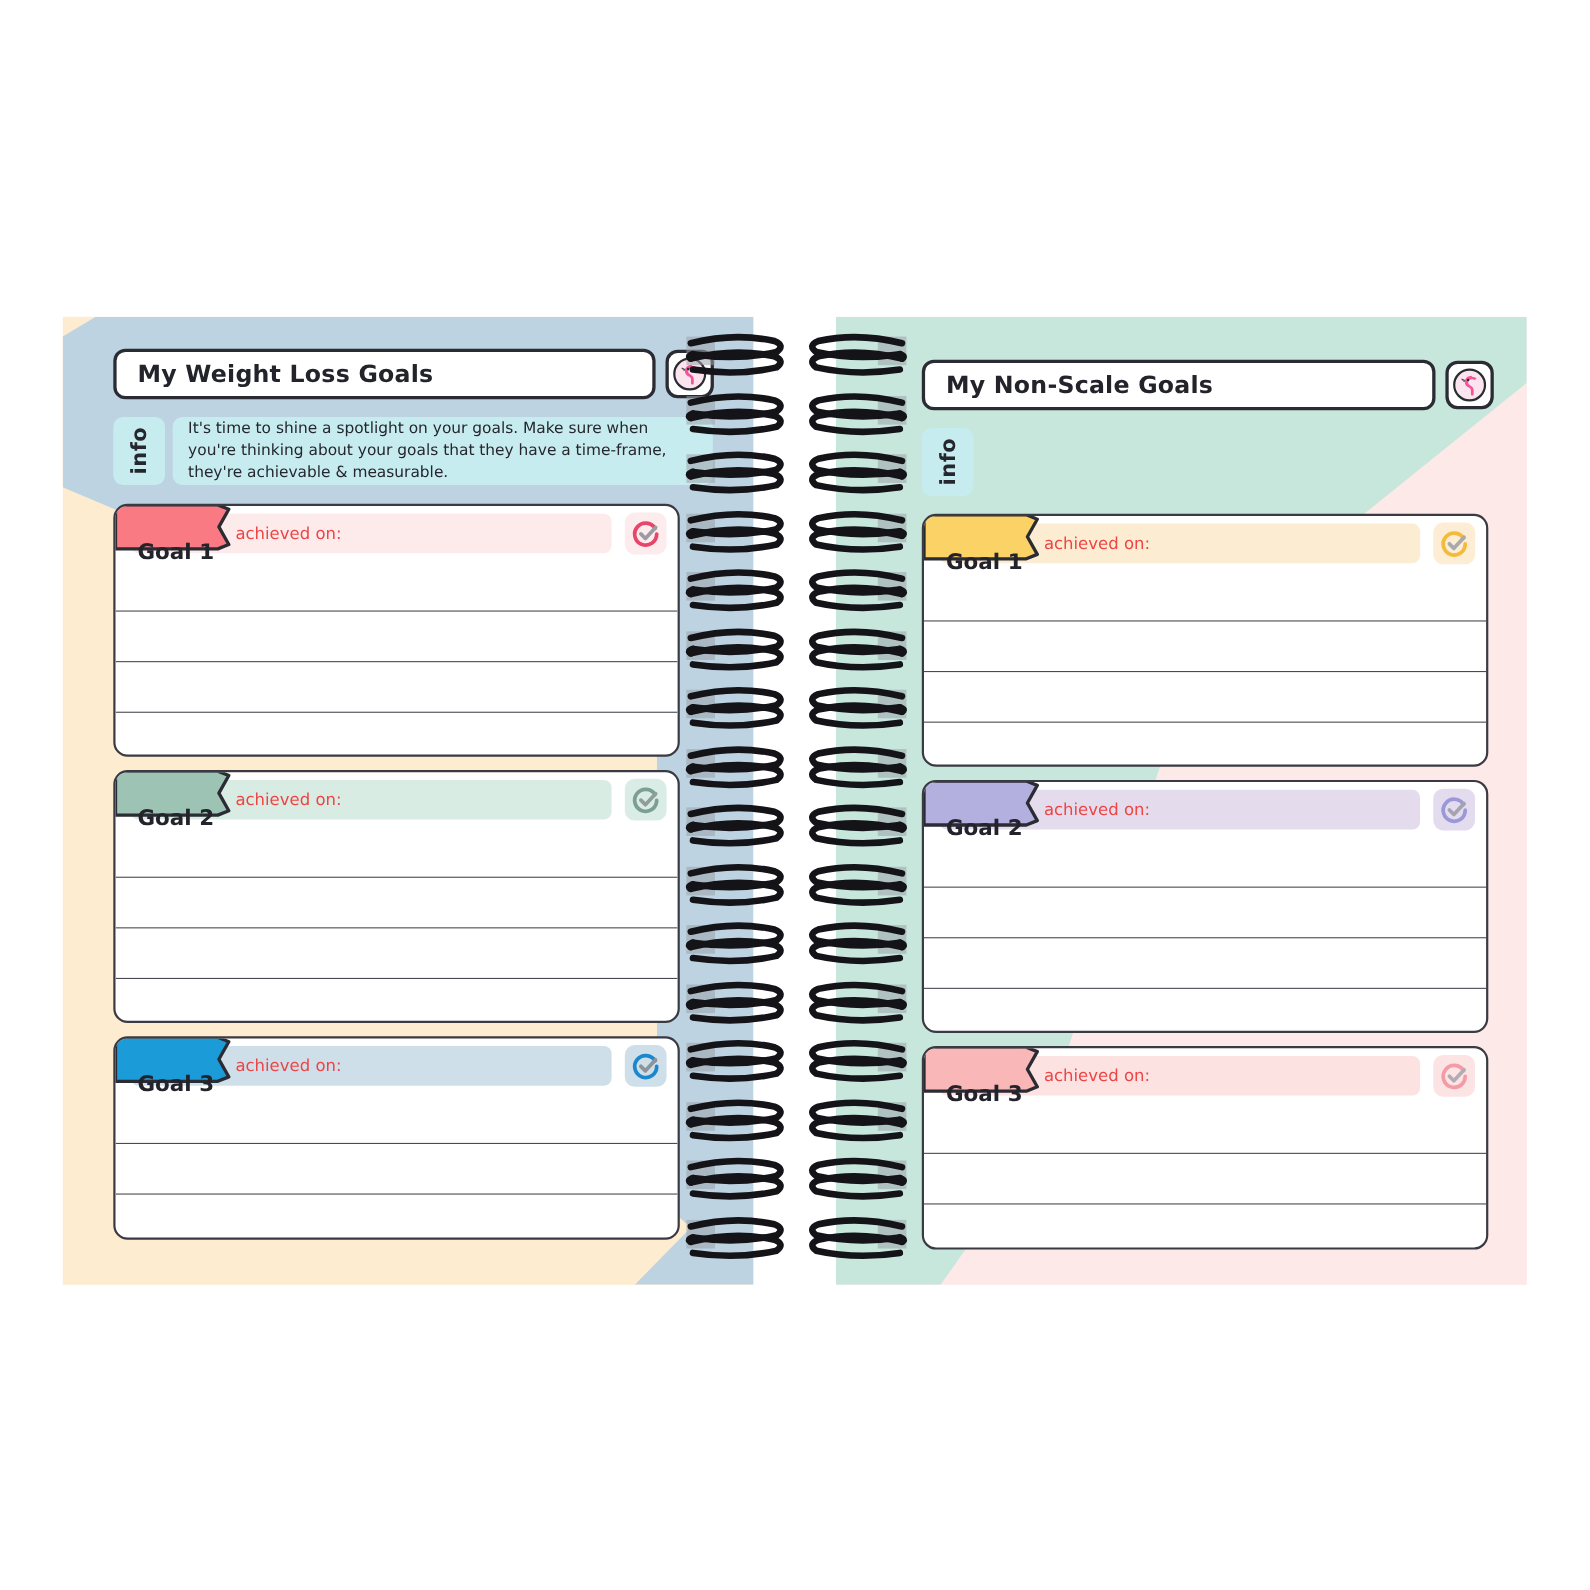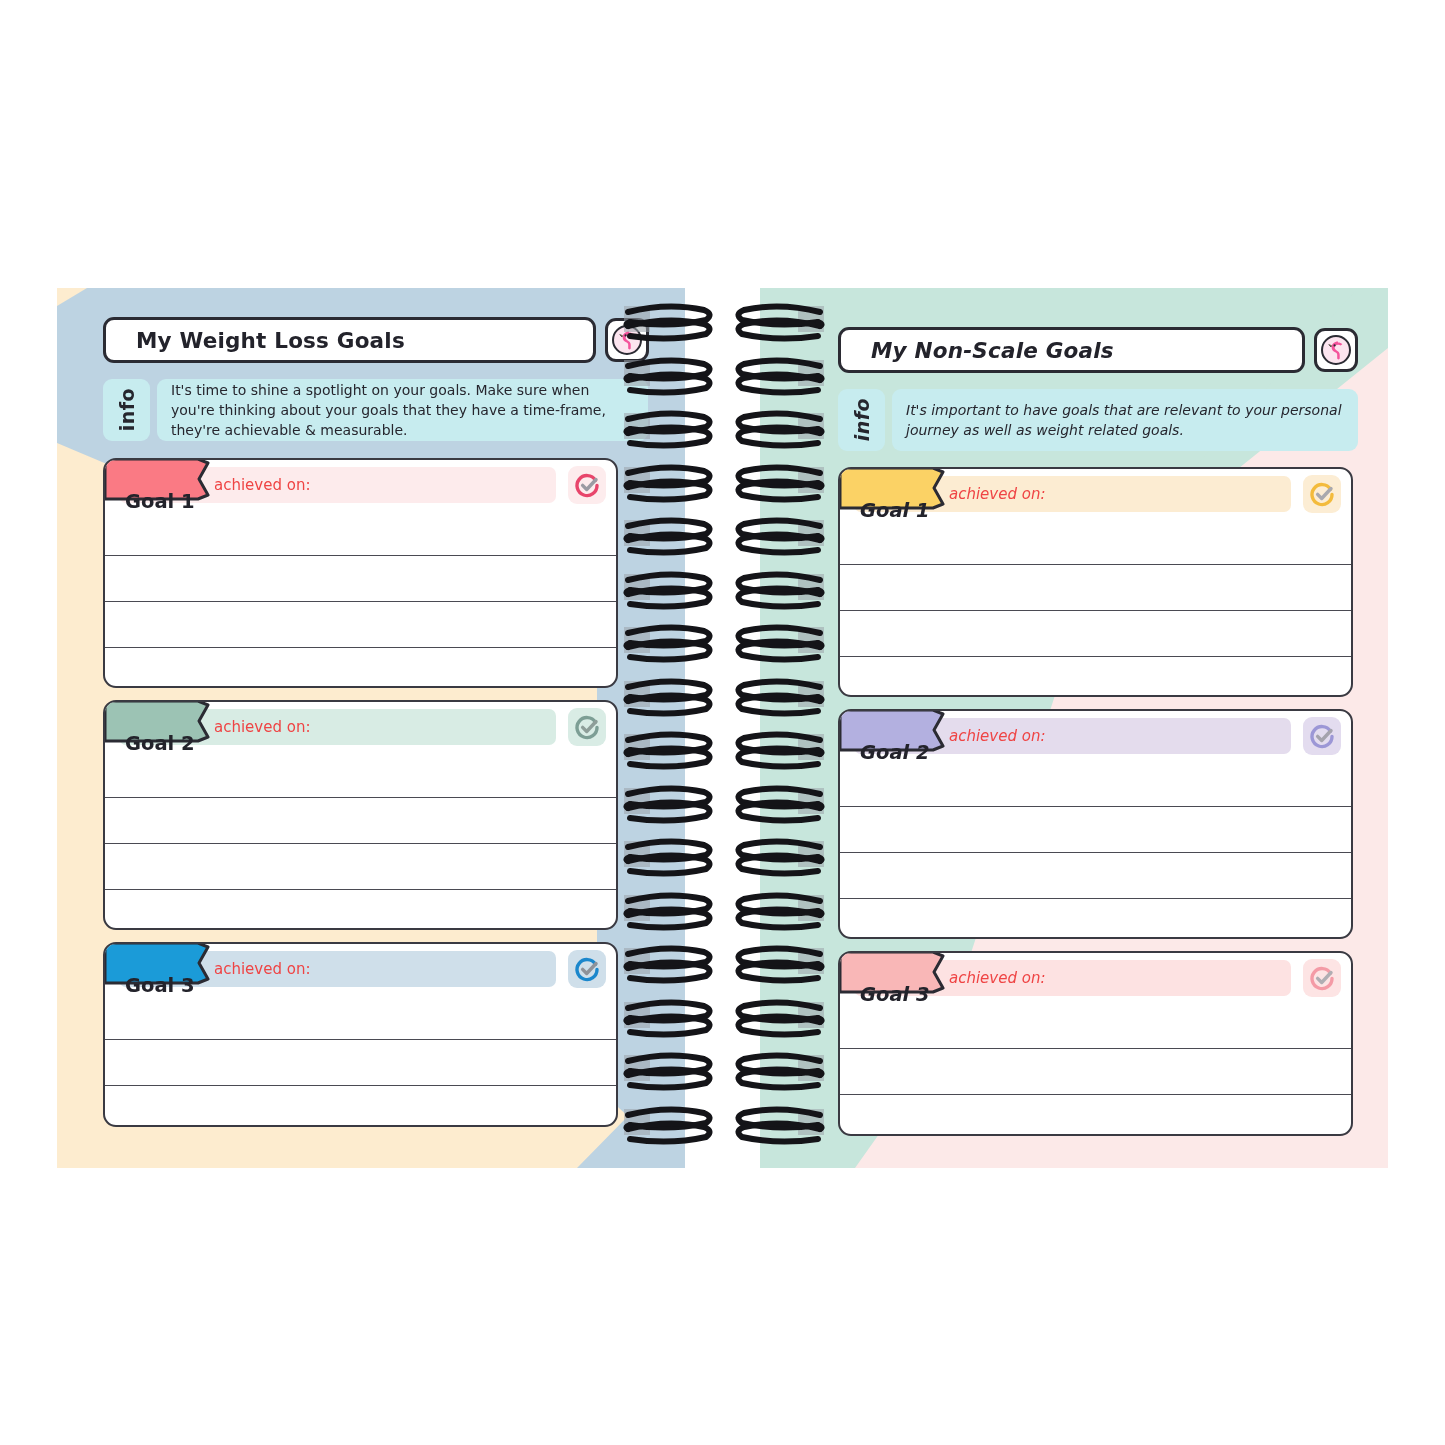--- a/index.html
+++ b/index.html
@@ -3,21 +3,21 @@
 <meta charset="utf-8">
 <style>
   html,body{margin:0;padding:0;background:#ffffff;}
   body{width:1445px;height:1445px;font-family:"DejaVu Sans","Liberation Sans",sans-serif;overflow:hidden;}
 
   .stage{position:relative;width:1445px;height:1445px;background:#ffffff;}
 
   
   .page{position:absolute;top:288px;height:880px;overflow:hidden;}
   .page-left{left:57px;width:628px;background:#fdeccf;}
-  .page-right{left:760px;width:628px;background:#fce9e8;font-style:italic;}
+  .page-right{left:760px;width:628px;background:#fce9e8;}
 
   
   .wedge{position:absolute;}
   .wedge-l-top{left:0;top:0;width:628px;height:420px;background:#bdd3e2;
     clip-path:polygon(30px 0, 628px 0, 628px 420px, 0 155px, 0 18px);}
   .wedge-l-right{left:0;top:300px;width:628px;height:580px;background:#bdd3e2;
     clip-path:polygon(628px 0, 628px 580px, 520px 580px, 628px 470px);}
   .wedge-l-rightband{position:absolute;right:0;top:0;width:88px;height:880px;background:#bdd3e2;
     clip-path:polygon(0 0,88px 0,88px 880px,0 800px);}
 
@@ -26,21 +26,21 @@
   .wedge-r-top{left:0;top:0;width:628px;height:470px;background:#c7e6dc;
     clip-path:polygon(0 0, 598px 0, 370px 250px, 240px 470px, 0 470px);}
 
   
   .spine{position:absolute;left:612px;top:288px;width:224px;height:880px;}
   .coil{position:absolute;width:95px;height:56px;}
   .coil svg{display:block;}
 
   .title-row{position:absolute;display:flex;align-items:center;gap:9px;}
   .title-box{flex:0 0 auto;background:#ffffff;border:3px solid #2b2b33;border-radius:11px;
-    display:flex;align-items:center;padding-left:30px;box-sizing:border-box;height:46px;}
+    display:flex;align-items:center;padding-left:19px;box-sizing:border-box;height:46px;}
   .title-box span{font-size:21.5px;font-weight:700;color:#23232b;letter-spacing:.2px;
     font-family:"DejaVu Sans","Liberation Sans",sans-serif;}
   .flamingo-btn{flex:0 0 auto;width:44px;height:44px;background:#ffffff;border:3px solid #2b2b33;
     border-radius:11px;display:flex;align-items:center;justify-content:center;box-sizing:border-box;}
 
   
   .info-row{position:absolute;display:flex;align-items:stretch;gap:7px;}
   .info-tab{width:47px;background:#c7ecef;border-radius:9px;display:flex;align-items:center;justify-content:center;}
   .info-tab span{writing-mode:vertical-rl;transform:rotate(180deg);font-size:19px;font-weight:700;color:#26262e;
     letter-spacing:.5px;}
@@ -185,23 +185,20 @@
           <circle cx="15.6" cy="12.4" r="1.1" fill="#2b2b33"></circle>
           <path d="M12.4 12.6l-2.6-1 2.2 2.4z" fill="#f5c249" stroke="#2b2b33" stroke-width=".7" stroke-linejoin="round"></path>
         </svg>
       </div>
     </div>
 
     <div class="info-row" style="left:78px;top:101px;width:520px;height:62px;">
       <div class="info-tab">
         <span>info</span>
       </div>
-      <div class="info-body">
-        <p>It's important to have goals that are relevant to your personal journey as well as weight related goals.</p>
-      </div>
     </div>
 
     <div class="goal-card" style="left:78px;top:179px;width:515px;height:230px;">
       <div class="goal-head">
         <div class="achieved-bar" style="background:#fcecd2;"></div>
         <div class="ribbon" style="width:105px;">
           <svg width="107" height="44" viewBox="0 0 107 44">
             <path d="M2 2 H95 L105 6 L96 22 L105 38 L95 42 H2 Z" fill="#fbd265" stroke="#2b2b33" stroke-width="3" stroke-linejoin="round"></path>
           </svg>
           <span>Goal 1</span>

